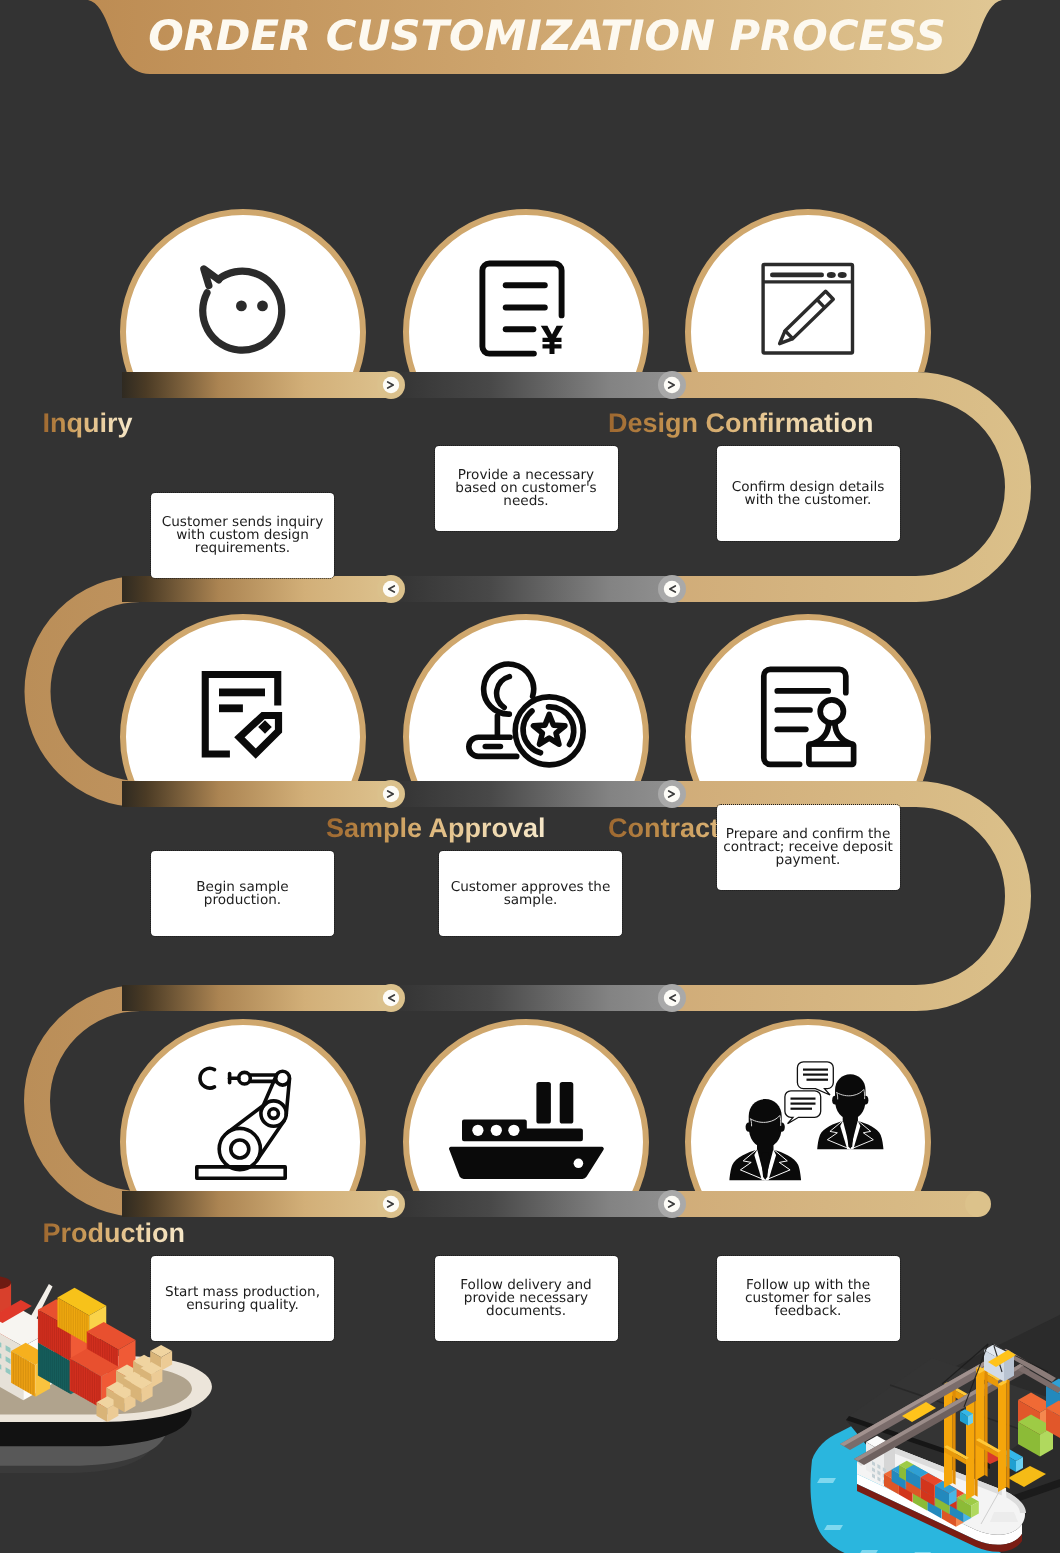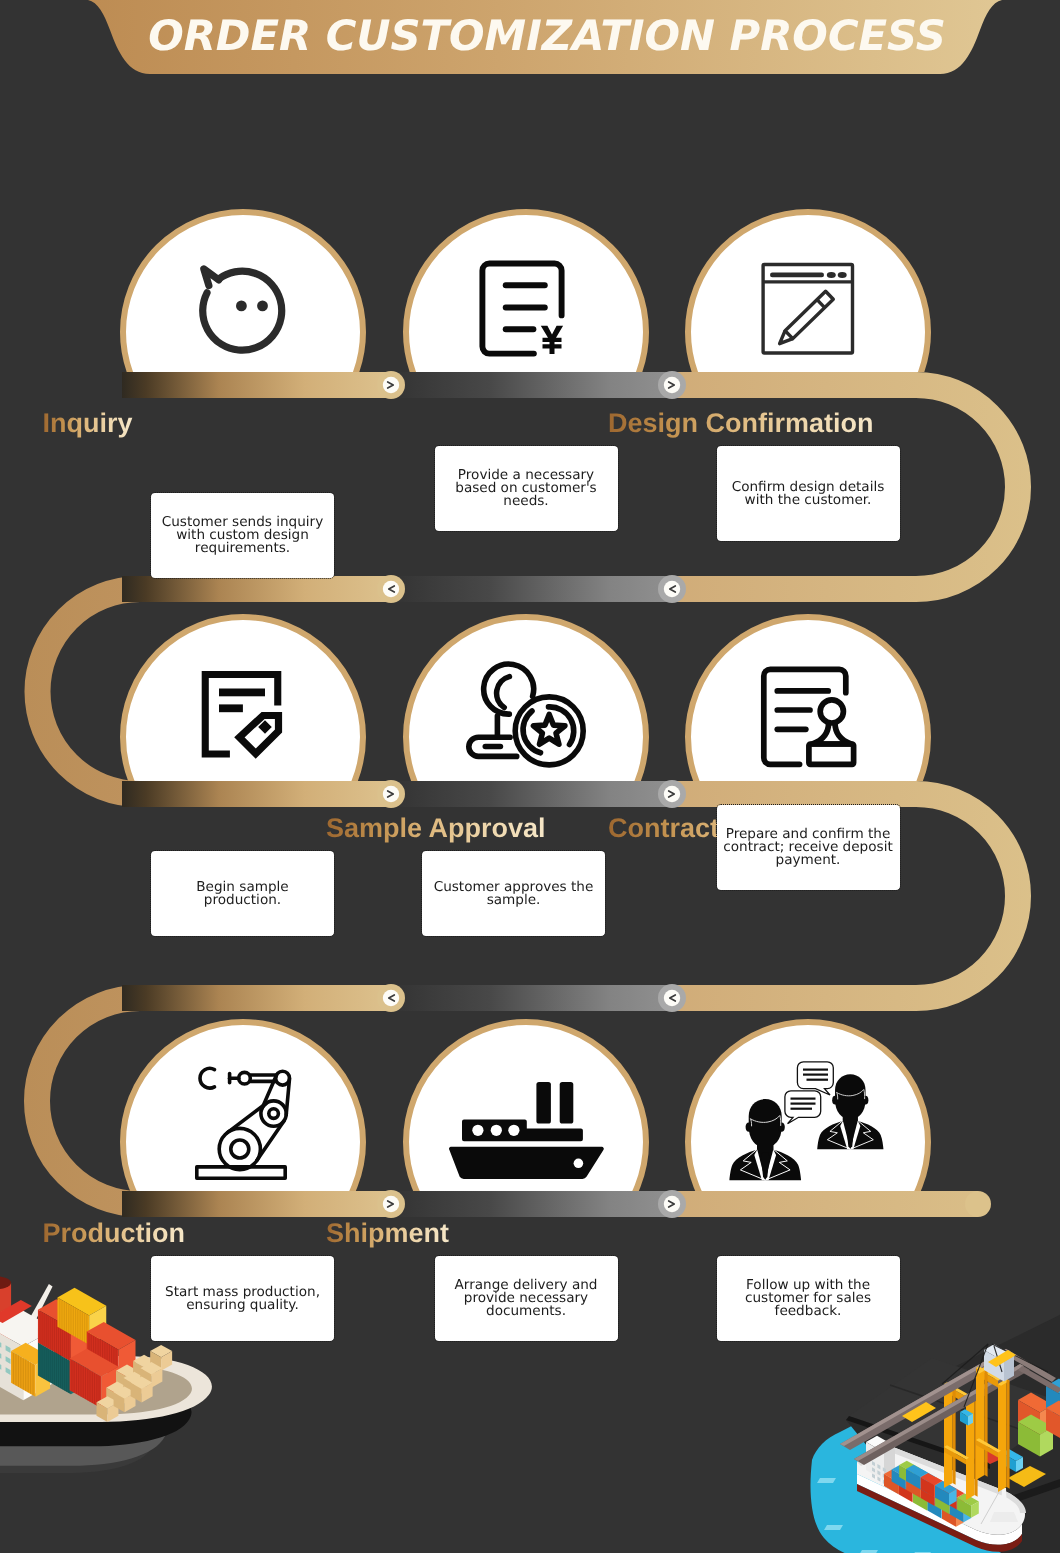--- a/index.html
+++ b/index.html
@@ -328,27 +328,26 @@
         <path d="M 668.7 1201.0 L 674.2 1204 L 668.7 1207.0" fill="none" stroke="#3a3a3a" stroke-width="1.7" stroke-linecap="round" stroke-linejoin="round"></path>
       </g>
 </svg>
 <div class="step-title-wrap" style="left:42.5px;top:408px;width:400px;"><span class="step-title">Inquiry</span></div>
 <div class="desc" style="left:151.0px;top:446px;width:183px;height:85px;margin-top:47px;">Customer sends inquiry with custom design requirements.</div>
 <div class="desc" style="left:434.5px;top:446px;width:183px;height:85px;">Provide a necessary based on customer's needs.</div>
 <div class="step-title-wrap" style="left:608.0px;top:408px;width:400px;"><span class="step-title">Design Confirmation</span></div>
 <div class="desc" style="left:716.5px;top:446px;width:183px;height:95px;">Confirm design details with the customer.</div>
 <div class="desc" style="left:151.0px;top:851px;width:183px;height:85px;">Begin sample production.</div>
 <div class="step-title-wrap" style="left:326.0px;top:813px;width:400px;"><span class="step-title">Sample Approval</span></div>
-<div class="desc" style="left:422px;top:851px;width:183px;height:85px;">Customer approves the sample.</div>
+<div class="desc" style="left:439px;top:851px;width:183px;height:85px;">Customer approves the sample.</div>
 <div class="step-title-wrap" style="left:608.0px;top:813px;width:400px;"><span class="step-title">Contract &amp; Deposit</span></div>
 <div class="desc" style="left:716.5px;top:805px;width:183px;height:85px;">Prepare and confirm the contract; receive deposit payment.</div>
 <div class="step-title-wrap" style="left:42.5px;top:1218px;width:400px;"><span class="step-title">Production</span></div>
 <div class="desc" style="left:151.0px;top:1256px;width:183px;height:85px;">Start mass production, ensuring quality.</div>
-<div class="step-title-wrap" style="left:326.0px;top:1218px;width:400px;"><span class="step-title">Shipment</span></div>
-<div class="desc" style="left:434.5px;top:1256px;width:183px;height:85px;">Arrange delivery and provide necessary documents.</div>
+<div class="desc" style="left:434.5px;top:1256px;width:183px;height:85px;">Follow delivery and provide necessary documents.</div>
 <div class="desc" style="left:716.5px;top:1256px;width:183px;height:85px;">Follow up with the customer for sales feedback.</div>
 <svg class="layer" width="1060" height="1553" viewBox="0 0 1060 1553" style="overflow:visible">
       <g transform="translate(-6,-303.2) scale(1.22)">
         <path d="M -70 1406 L 58 1406 C 104 1406 138 1418 130 1434 C 122 1450 92 1456 58 1456 L -70 1456 Z" fill="#3a3a3a"></path>
         <path d="M -70 1398 L 70 1398 C 118 1398 148 1410 140 1426 C 132 1442 100 1450 64 1450 L -70 1450 Z" fill="#585858"></path>
         <path d="M -70 1382 L 88 1382 C 140 1382 170 1396 160 1412 C 152 1426 118 1434 80 1434 L -70 1434 Z" fill="#121212"></path>
         <path d="M -70 1360 L 106 1360 C 158 1360 188 1376 176 1392 C 166 1406 130 1414 88 1414 L -70 1414 Z" fill="#ece5da"></path>
         <path d="M -70 1368 L 102 1368 C 146 1368 170 1380 160 1392 C 150 1404 118 1408 84 1408 L -70 1408 Z" fill="#b0a38d"></path>
         <path d="M -14 1300 L 14 1300 L 14 1344 C 14 1350 8 1354 0 1354 C -8 1354 -14 1350 -14 1344 Z" fill="#d8402c"></path>
         <ellipse cx="0" cy="1300" rx="14" ry="5.5" fill="#6e1b12"></ellipse>

